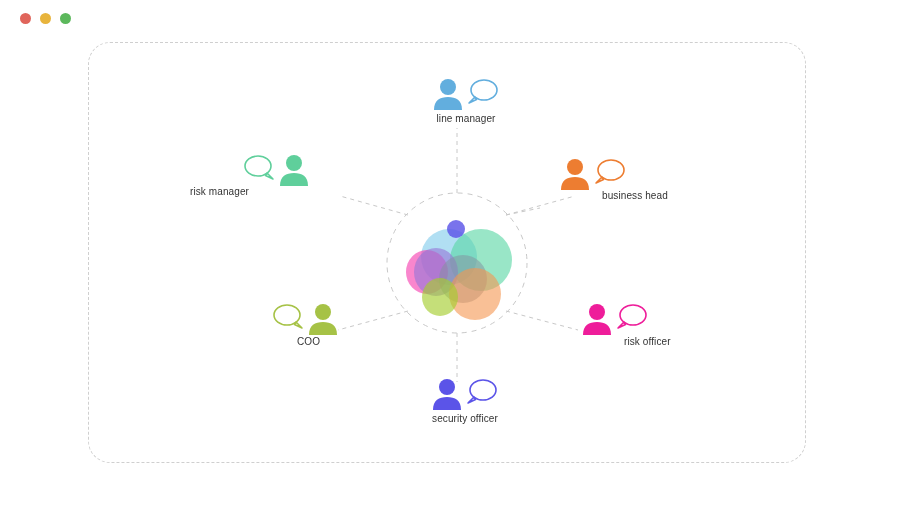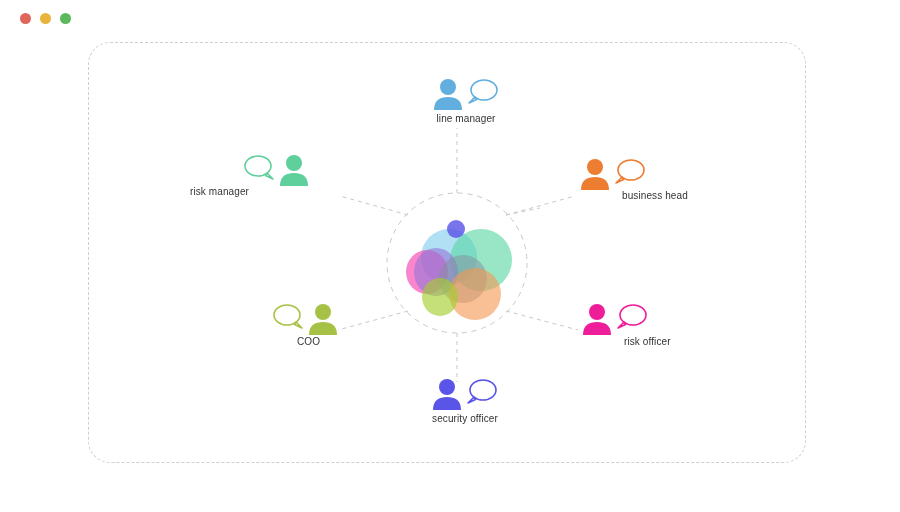--- a/index.html
+++ b/index.html
@@ -90,21 +90,21 @@
     line-height: 11px;
   }
   .node-label-below { margin-top: 3px; }
 
   .person { display: block; }
   .bubble { display: block; }
 
   
   #node-line-manager     { left: 433px; top: 78px;  }
   #node-risk-manager     { left: 243px; top: 154px; }
-  #node-business-head    { left: 580px; top: 158px; }
+  #node-business-head    { left: 560px; top: 158px; }
   #node-risk-officer     { left: 582px; top: 303px; align-items: center; }
   #node-coo             { left: 272px; top: 303px; }
   #node-security-officer { left: 432px; top: 378px; justify-content: flex-end; }
 </style>
 </head>
 <body>
 
 <div class="window-dots">
   <span class="dot dot-close"></span>
   <span class="dot dot-min"></span>

